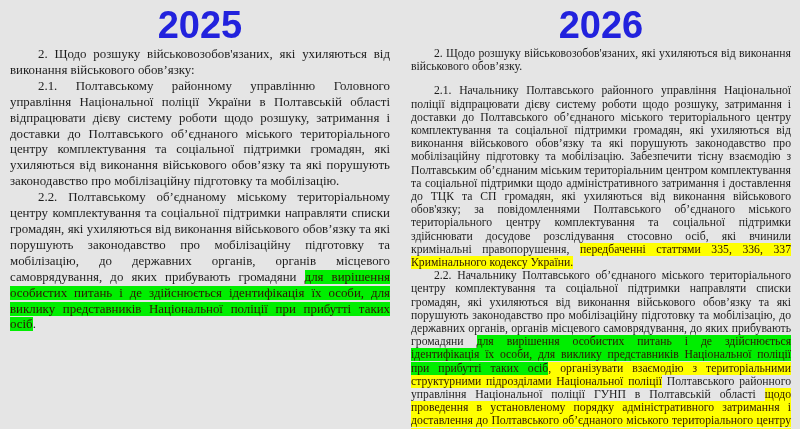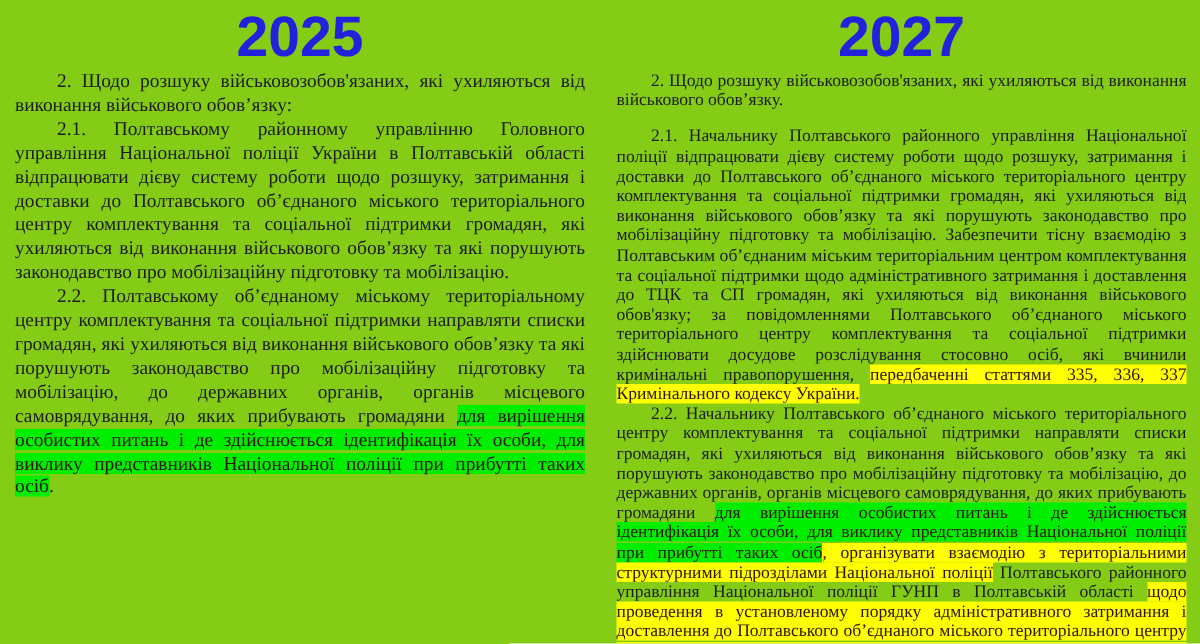--- a/index.html
+++ b/index.html
@@ -1,21 +1,21 @@
 <!DOCTYPE html>
 <html><head>
 <meta charset="utf-8">
 <style>
   html,body{margin:0;padding:0;background:#ffffff;}
   body{
     width:800px;height:429px;overflow:hidden;position:relative;
     font-family:"Liberation Serif","DejaVu Serif",serif;
     color:#1d1d1d;
   }
-  .page{position:absolute;inset:0;background:#84cc16;}
+  .page{position:absolute;inset:0;background:#e5e5e5;}
   .column{position:absolute;top:0;height:429px;box-sizing:border-box;}
   .column-left{left:0;width:400px;padding:0 10px 0 10px;}
   .column-right{left:400px;width:400px;padding:0 9px 0 11px;}
   .year-title{
     margin:5px 0 1px 0;
     text-align:center;
     font-family:"Liberation Sans","DejaVu Sans",sans-serif;
     font-weight:700;
     font-size:38px;
     line-height:41px;
@@ -41,21 +41,21 @@
   <div class="column column-left">
     <h1 class="year-title">2025</h1>
     <div class="doc-text">
         <p><span>2. Щодо розшуку військовозобов'язаних, які ухиляються від виконання військового обов’язку:</span></p>
         <p><span>2.1. Полтавському районному управлінню Головного управління Національної поліції України в Полтавській області відпрацювати дієву систему роботи щодо розшуку, затримання і доставки до Полтавського об’єднаного міського територіального центру комплектування та соціальної підтримки громадян, які ухиляються від виконання військового обов’язку та які порушують законодавство про мобілізаційну підготовку та мобілізацію.</span></p>
         <p><span>2.2. Полтавському об’єднаному міському територіальному центру комплектування та соціальної підтримки направляти списки громадян, які ухиляються від виконання військового обов’язку та які порушують законодавство про мобілізаційну підготовку та мобілізацію, до державних органів, органів місцевого самоврядування, до яких прибувають громадяни </span><span class="hl-green">для вирішення особистих питань і де здійснюється ідентифікація їх особи, для виклику представників Національної поліції при прибутті таких осіб</span><span>.</span></p>
       </div>
   </div>
 
   <div class="column column-right">
-    <h1 class="year-title">2027</h1>
+    <h1 class="year-title">2026</h1>
     <div class="doc-text">
         <p><span>2. Щодо розшуку військовозобов'язаних, які ухиляються від виконання військового обов’язку.</span></p>
         <p class="gap"><span>2.1. Начальнику Полтавського районного управління Національної поліції відпрацювати дієву систему роботи щодо розшуку, затримання і доставки до Полтавського об’єднаного міського територіального центру комплектування та соціальної підтримки громадян, які ухиляються від виконання військового обов’язку та які порушують законодавство про мобілізаційну підготовку та мобілізацію. Забезпечити тісну взаємодію з Полтавським об’єднаним міським територіальним центром комплектування та соціальної підтримки щодо адміністративного затримання і доставлення до ТЦК та СП громадян, які ухиляються від виконання військового обов'язку; за повідомленнями Полтавського об’єднаного міського територіального центру комплектування та соціальної підтримки здійснювати досудове розслідування стосовно осіб, які вчинили кримінальні правопорушення, </span><span class="hl-yellow">передбаченні статтями 335, 336, 337 Кримінального кодексу України.</span></p>
         <p><span>2.2. Начальнику Полтавського об’єднаного міського територіального центру комплектування та соціальної підтримки направляти списки громадян, які ухиляються від виконання військового обов’язку та які порушують законодавство про мобілізаційну підготовку та мобілізацію, до державних органів, органів місцевого самоврядування, до яких прибувають громадяни </span><span class="hl-green">для вирішення особистих питань і де здійснюється ідентифікація їх особи, для виклику представників Національної поліції при прибутті таких осіб</span><span class="hl-yellow">, організувати взаємодію з територіальними структурними підрозділами Національної поліції</span><span> Полтавського районного управління Національної поліції ГУНП в Полтавській області </span><span class="hl-yellow">щодо проведення в установленому порядку адміністративного затримання і доставлення до Полтавського об’єднаного міського територіального центру комплектування та соціальної підтримки громадян, які ухиляються від виконання військового обов’язку</span></p>
       </div>
   </div>
 
 </div>
 
 </body></html>

